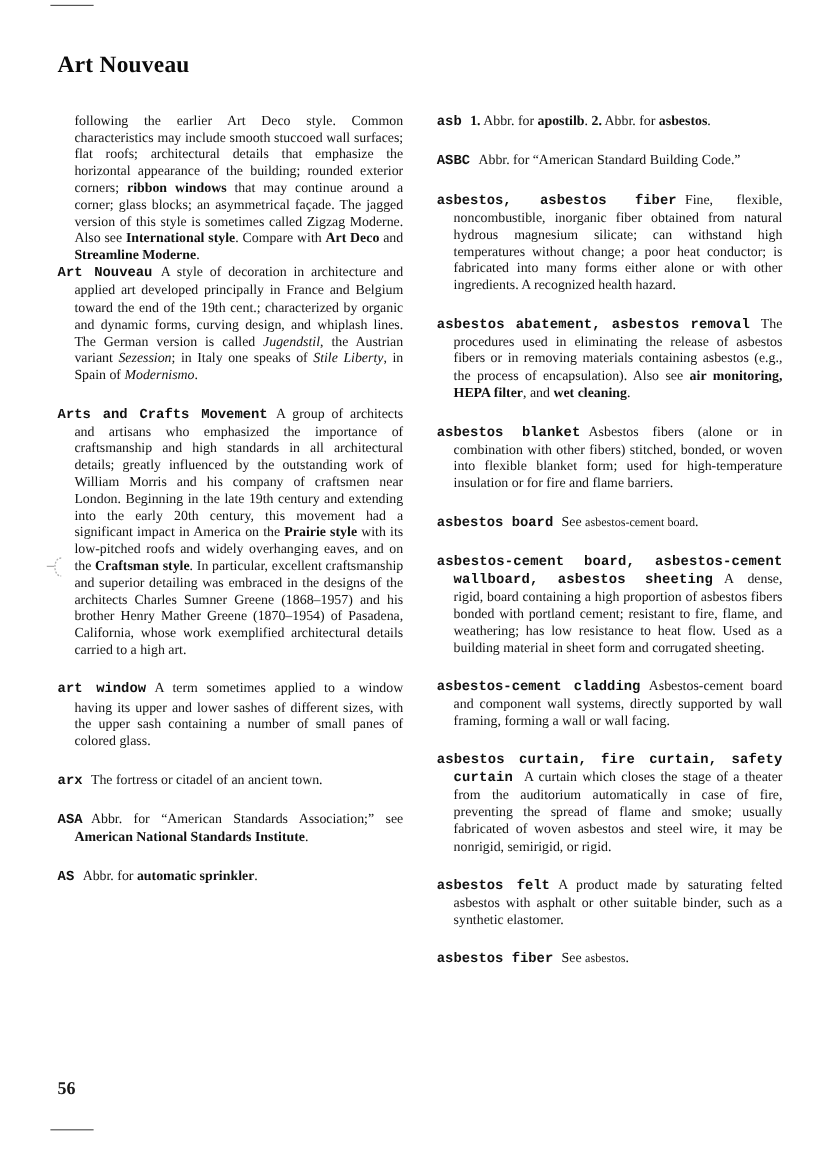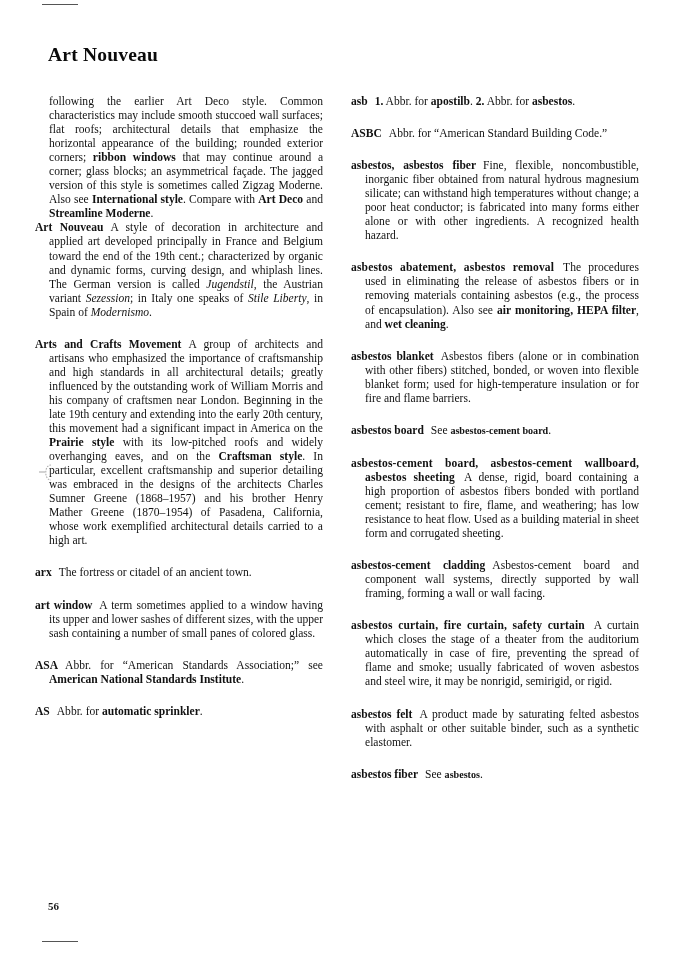--- a/index.html
+++ b/index.html
@@ -37,21 +37,21 @@
     left: 48px;
     top: 44px;
     font-size: 19.5px;
     font-weight: bold;
     letter-spacing: 0.2px;
     color: #0b0b0b;
   }
 
   .columns {
     position: absolute;
-    left: 35px;
+    left: 48px;
     top: 94px;
     width: 604px;
     height: 800px;
     display: flex;
     gap: 28px;
   }
 
   .col {
     width: 291px;
     font-size: 11.55px;
@@ -69,33 +69,33 @@
   }
   .entry + .entry { margin-top: 18px; }
 
   .cont {
     margin: 0;
     padding-left: 14px;
     text-indent: 0;
     text-align: justify;
   }
 
-  .hw { font-weight: bold; }
+  .hw { font-weight: bold; font-family: Liberation Mono, monospace; }
   .hw-sp { letter-spacing: 0.15px; }
   .it { font-style: italic; }
   .bd { font-weight: bold; }
-  .sm { font-size: 10.1px; font-weight: bold; }
+  .sm { font-size: 10.1px; font-weight: normal; }
   .gap { display: inline-block; width: 7px; }
   .gap-lg { display: inline-block; width: 9px; }
 
   .folio {
     position: absolute;
     left: 48px;
     top: 900px;
-    font-size: 11px;
+    font-size: 15px;
     font-weight: bold;
     color: #1a1a1a;
   }
 
   
   .margin-mark {
     position: absolute;
     left: 38px;
     top: 461px;
     width: 26px;
@@ -112,22 +112,22 @@
   <div class="trim-rule top"></div>
   <div class="trim-rule bottom"></div>
 
   <div class="running-head">Art Nouveau</div>
 
   <div class="columns">
     <div class="col" id="col-left">
         <p class="cont"><span>following the earlier Art Deco style. Common characteristics may include smooth stuccoed wall surfaces; flat roofs; architectural details that emphasize the horizontal appearance of the building; rounded exterior corners; </span><span class="bd">ribbon windows</span><span> that may continue around a corner; glass blocks; an asymmetrical façade. The jagged version of this style is sometimes called Zigzag Moderne. Also see </span><span class="bd">International style</span><span>. Compare with </span><span class="bd">Art Deco</span><span> and </span><span class="bd">Streamline Moderne</span><span>.</span></p>
         <p class="entry"><span class="hw">Art Nouveau</span><span class="gap"></span><span>A style of decoration in architecture and applied art developed principally in France and Belgium toward the end of the 19th cent.; characterized by organic and dynamic forms, curving design, and whiplash lines. The German version is called </span><span class="it">Jugendstil</span><span>, the Austrian variant </span><span class="it">Sezession</span><span>; in Italy one speaks of </span><span class="it">Stile Liberty</span><span>, in Spain of </span><span class="it">Modernismo</span><span>.</span></p>
         <p class="entry"><span class="hw">Arts and Crafts Movement</span><span class="gap"></span><span>A group of architects and artisans who emphasized the importance of craftsmanship and high standards in all architectural details; greatly influenced by the outstanding work of William Morris and his company of craftsmen near London. Beginning in the late 19th century and extending into the early 20th century, this movement had a significant impact in America on the </span><span class="bd">Prairie style</span><span> with its low-pitched roofs and widely overhanging eaves, and on the </span><span class="bd">Craftsman style</span><span>. In particular, excellent craftsmanship and superior detailing was embraced in the designs of the architects Charles Sumner Greene (1868–1957) and his brother Henry Mather Greene (1870–1954) of Pasadena, California, whose work exemplified architectural details carried to a high art.</span></p>
+        <p class="entry"><span class="hw">art window</span><span class="gap"></span><span>A term sometimes applied to a window having its upper and lower sashes of different sizes, with the upper sash containing a number of small panes of colored glass.</span></p>
         <p class="entry"><span class="hw">arx</span><span class="gap"></span><span>The fortress or citadel of an ancient town.</span></p>
-        <p class="entry"><span class="hw">art window</span><span class="gap"></span><span>A term sometimes applied to a window having its upper and lower sashes of different sizes, with the upper sash containing a number of small panes of colored glass.</span></p>
         <p class="entry"><span class="hw">ASA</span><span class="gap"></span><span>Abbr. for “American Standards Association;” see </span><span class="bd">American National Standards Institute</span><span>.</span></p>
         <p class="entry"><span class="hw">AS</span><span class="gap"></span><span>Abbr. for </span><span class="bd">automatic sprinkler</span><span>.</span></p>
       </div>
     <div class="col" id="col-right">
         <p class="entry"><span class="hw">asb</span><span class="gap"></span><span class="bd">1.</span><span> Abbr. for </span><span class="bd">apostilb</span><span>. </span><span class="bd">2.</span><span> Abbr. for </span><span class="bd">asbestos</span><span>.</span></p>
         <p class="entry"><span class="hw">ASBC</span><span class="gap"></span><span>Abbr. for “American Standard Building Code.”</span></p>
         <p class="entry"><span class="hw">asbestos, asbestos fiber</span><span class="gap"></span><span>Fine, flexible, noncombustible, inorganic fiber obtained from natural hydrous magnesium silicate; can withstand high temperatures without change; a poor heat conductor; is fabricated into many forms either alone or with other ingredients. A recognized health hazard.</span></p>
         <p class="entry"><span class="hw hw-sp">asbestos abatement, asbestos removal</span><span class="gap-lg"></span><span>The procedures used in eliminating the release of asbestos fibers or in removing materials containing asbestos (e.g., the process of encapsulation). Also see </span><span class="bd">air monitoring, HEPA filter</span><span>, and </span><span class="bd">wet cleaning</span><span>.</span></p>
         <p class="entry"><span class="hw">asbestos blanket</span><span class="gap"></span><span>Asbestos fibers (alone or in combination with other fibers) stitched, bonded, or woven into flexible blanket form; used for high-temperature insulation or for fire and flame barriers.</span></p>
         <p class="entry"><span class="hw">asbestos board</span><span class="gap"></span><span>See </span><span class="sm">asbestos-cement board</span><span>.</span></p>

